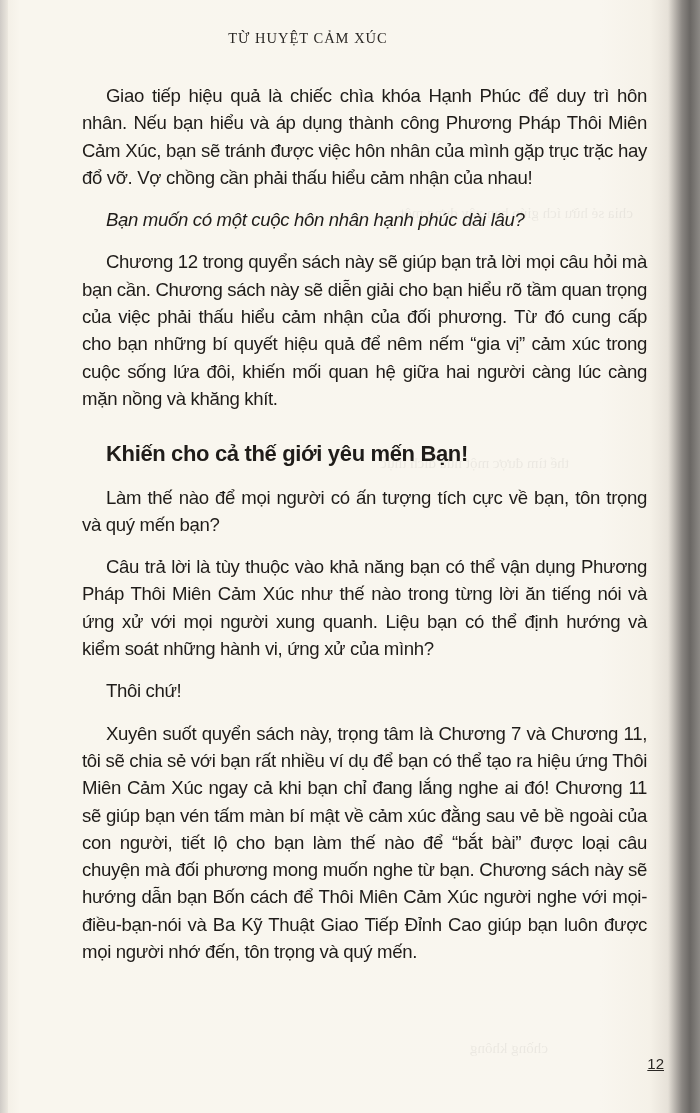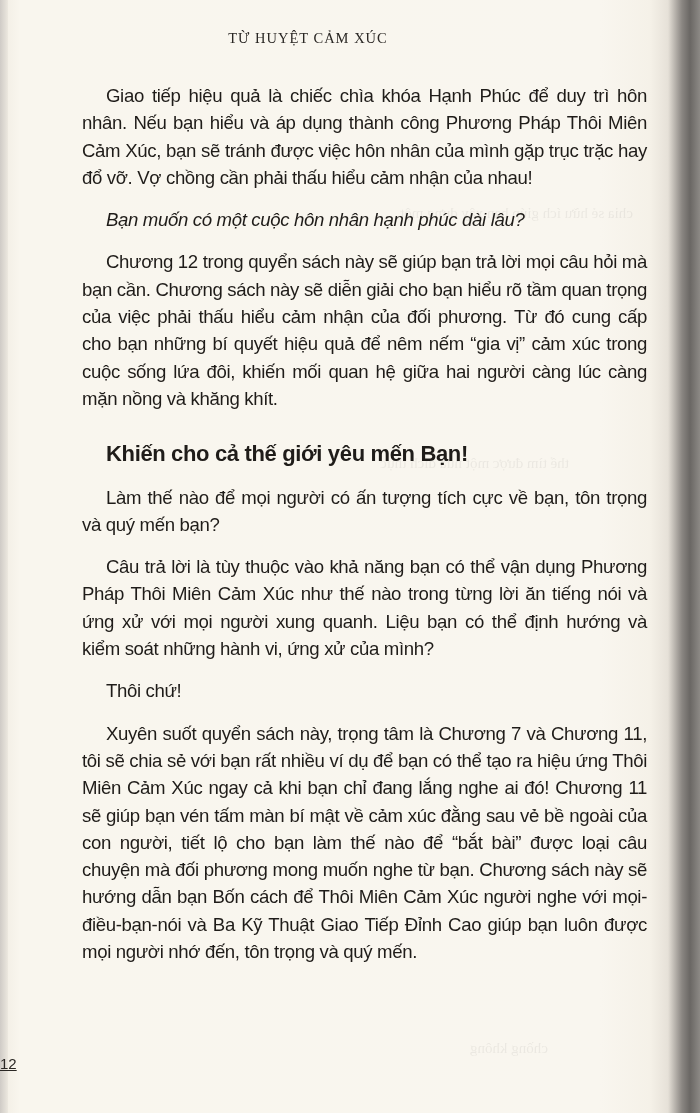--- a/index.html
+++ b/index.html
@@ -26,21 +26,21 @@
       position: absolute; left: 82px; top: 82px; width: 565px;
       font-size: 18.6px; line-height: 27.3px; text-align: justify;
       font-family: "Liberation Sans Narrow", "Liberation Sans", sans-serif;
       letter-spacing: -0.35px;
       color: #1f1c19;
     }
     .body-text p { margin: 0 0 15px 0; text-indent: 24px; }
     .body-text p.italic { font-style: italic; }
     .body-text h3 { margin: 28px 0 16px 24px; font-size: 22px; font-weight: bold; }
     .page-number {
-      position: absolute; top: 1055px; left: 0; width: 664px; text-align: left;
+      position: absolute; top: 1055px; left: 0; width: 664px; text-align: right;
       font-family: "Liberation Sans", sans-serif; font-size: 15px; color: #2a2724; text-decoration: underline;
     }
     .bleed {
       position: absolute; color: rgba(60,55,50,0.07); font-size: 15px;
       font-family: "Liberation Serif", serif; transform: scaleX(-1);
       white-space: nowrap;
     }
   </style>
 </head>
 <body>

